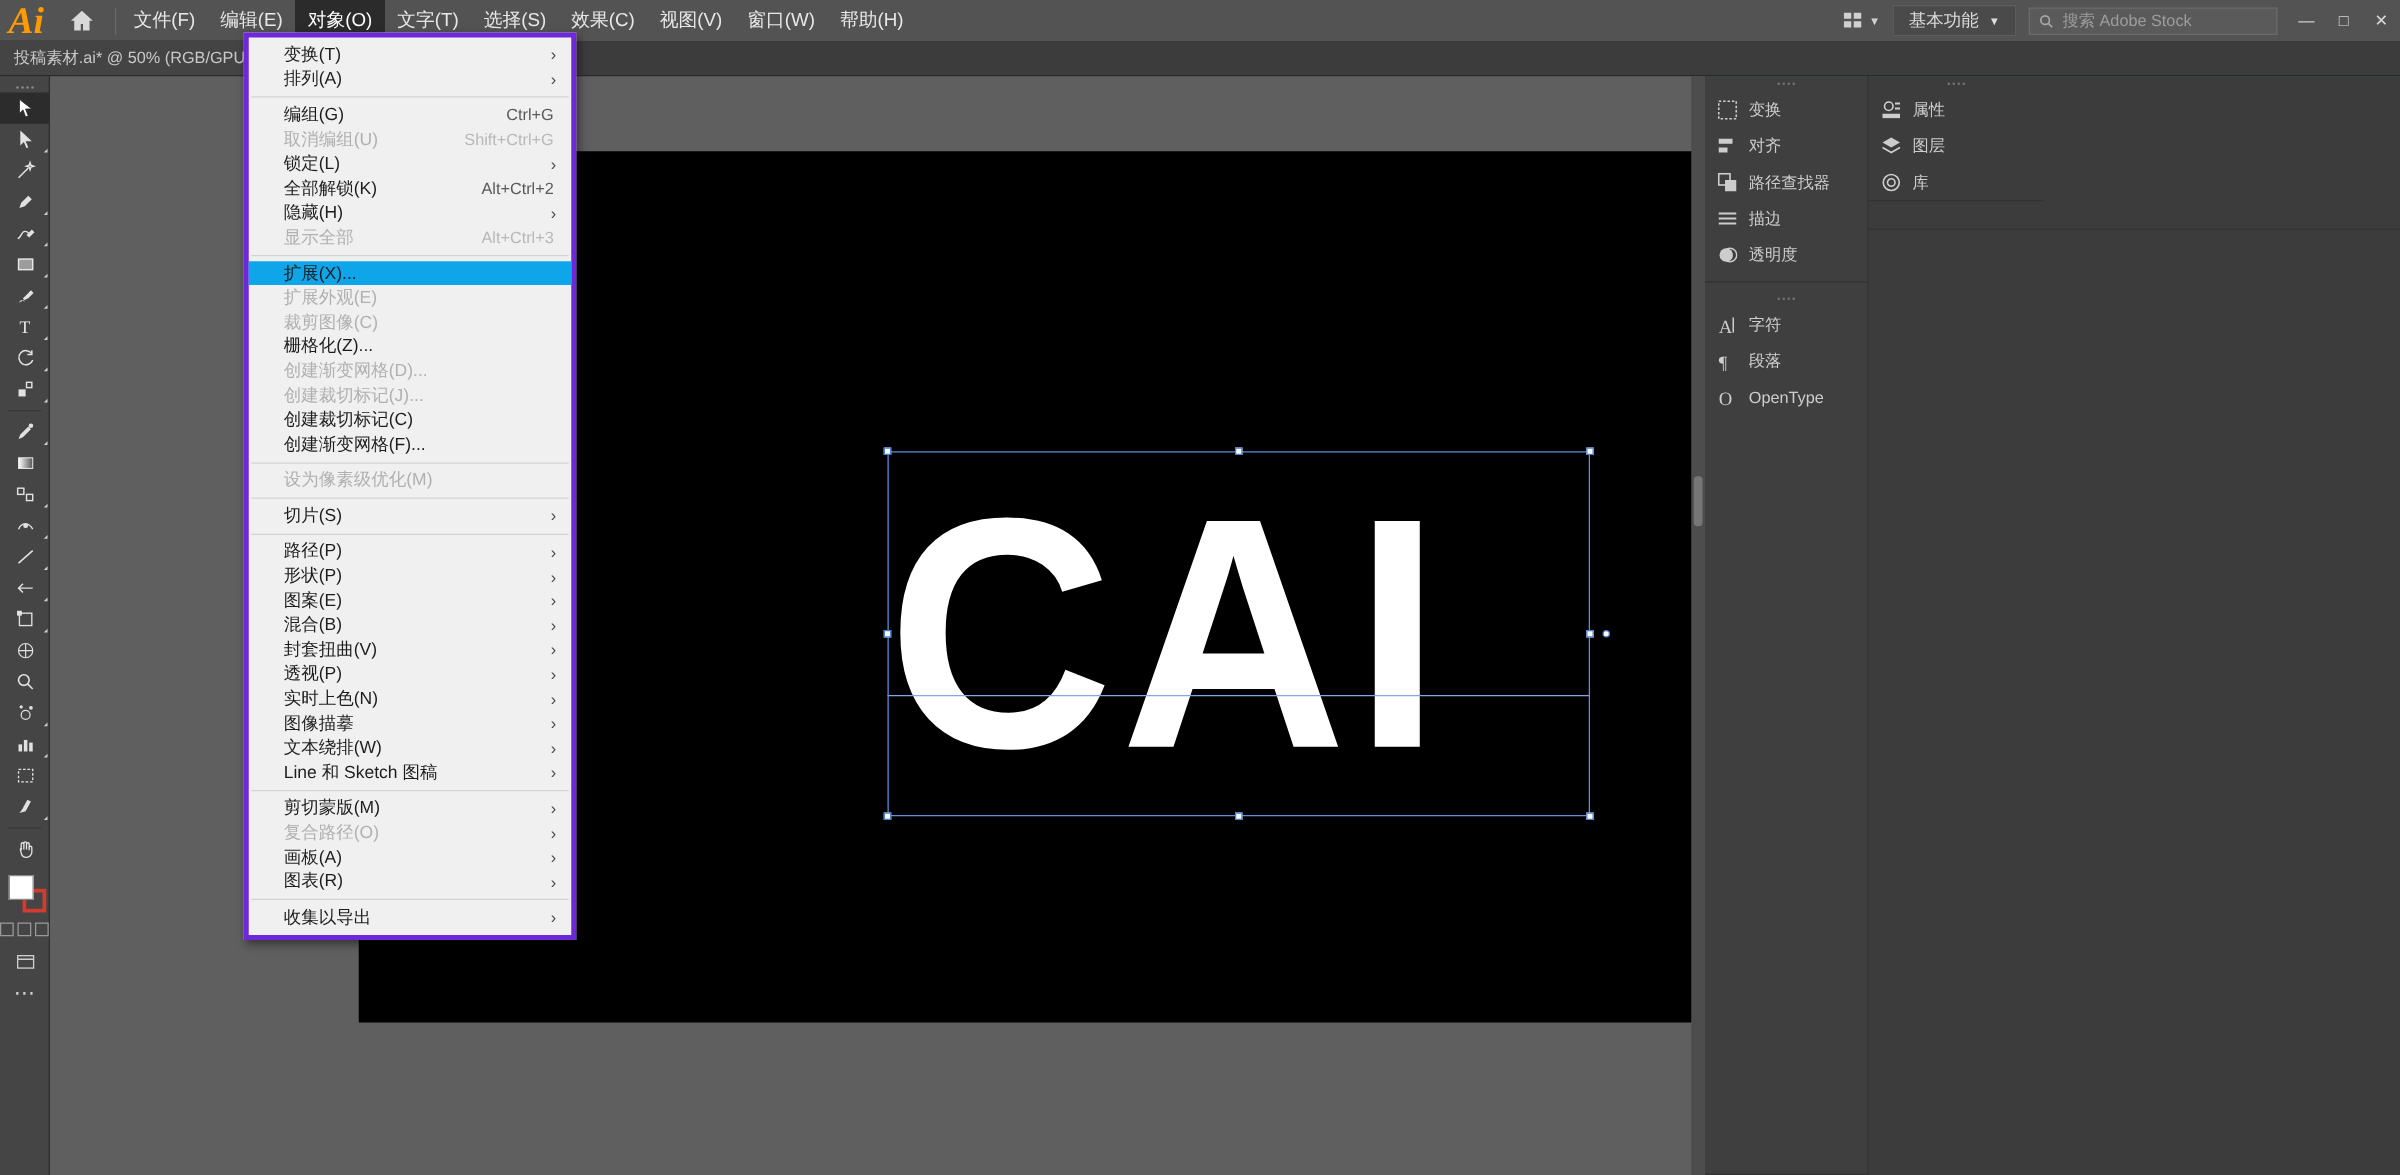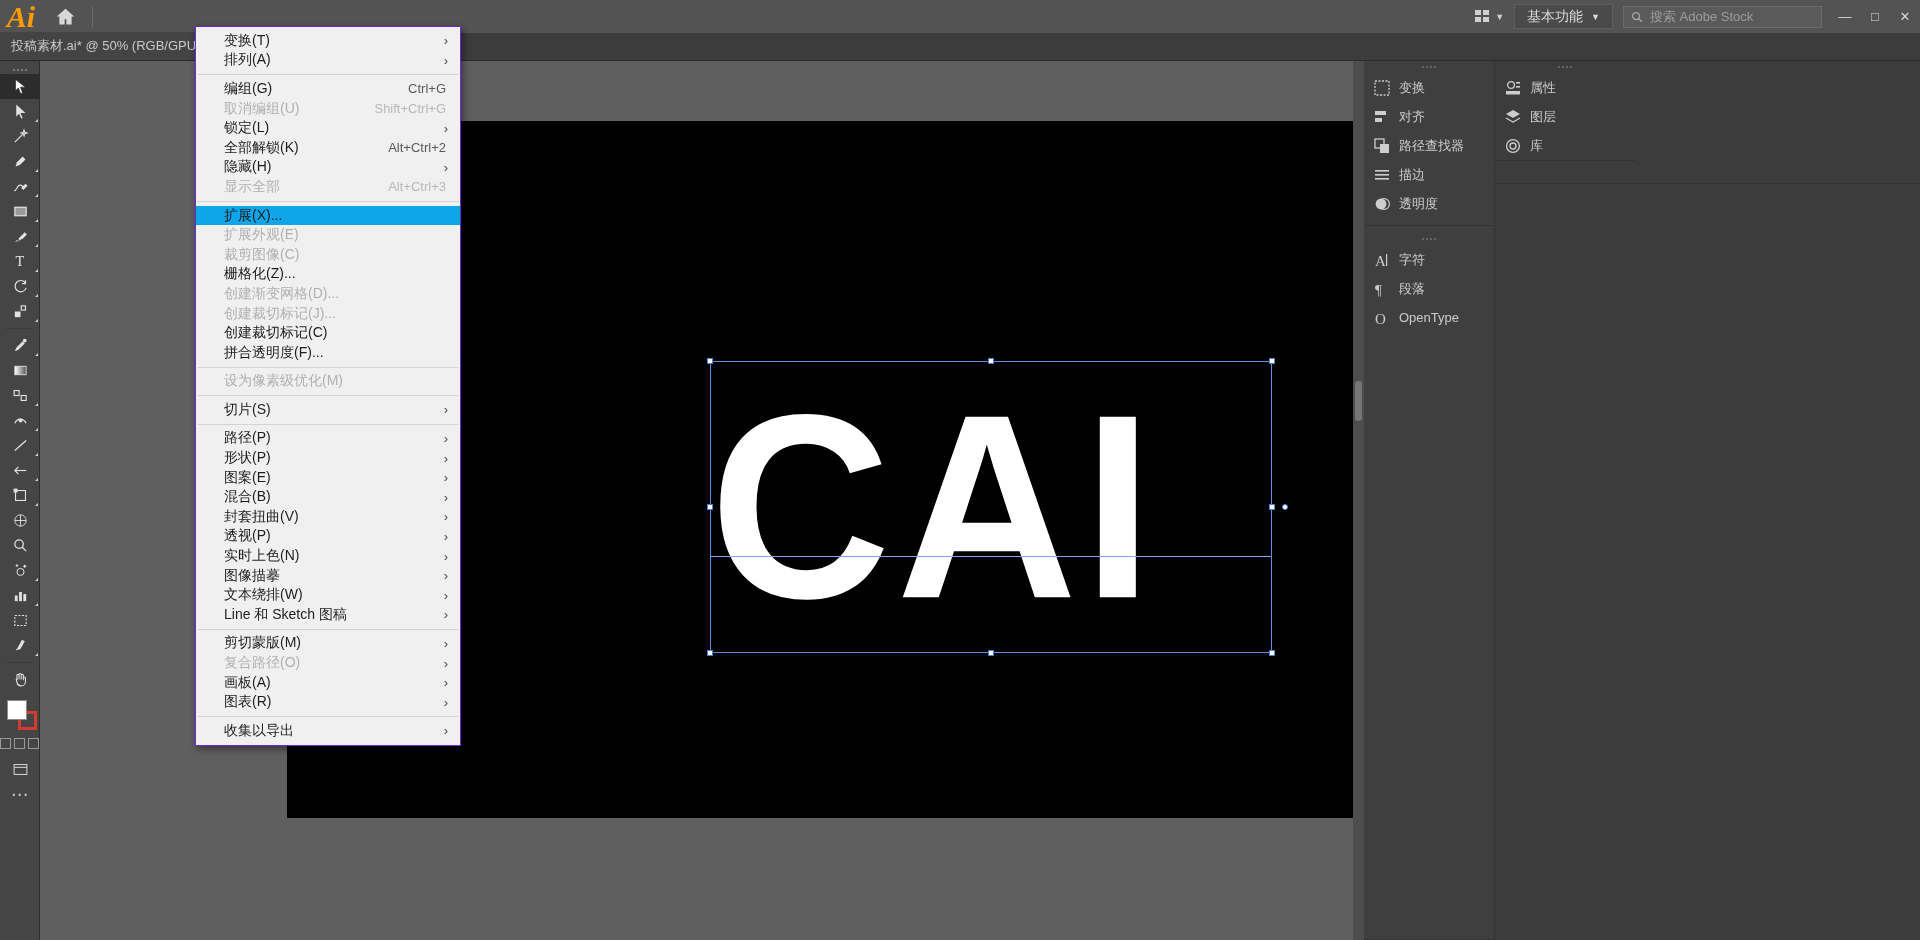--- a/index.html
+++ b/index.html
@@ -79,21 +79,21 @@
   .pgrip i{width:2px;height:2px;background:#757575;display:block;border-radius:50%;}
   .prow{height:29px;display:flex;align-items:center;gap:9px;padding-left:10px;color:#cdcdcd;font-size:13px;}
   .prow svg{width:16px;height:16px;flex:none;}
   .pdiv{height:1px;background:#333;margin:7px 0;}
   .pbox{border-right:1px solid #333;border-bottom:1px solid #333;}
   .pcol-r{position:absolute;left:0;top:0;width:140px;}
   .empty-pane{border-top:1px solid #333;height:560px;}
 
   
   #dropdown{position:absolute;left:195px;top:26px;width:266px;background:#f0f0f0;
-    border:1px solid #6d28d9;box-shadow:2px 3px 7px rgba(0,0,0,.45);padding:4px 0;z-index:50;}
+    border:4px solid #6d28d9;box-shadow:2px 3px 7px rgba(0,0,0,.45);padding:4px 0;z-index:50;}
   .mi{height:19.6px;display:flex;align-items:center;padding:0 12px 0 28px;position:relative;
     font-size:14px;color:#1d1d1d;white-space:nowrap;}
   .mi .lbl{flex:1;}
   .mi .sc{color:#5a5a5a;font-size:13px;padding-right:2px;}
   .mi .arw{position:absolute;right:12px;color:#4a4a4a;font-size:13px;line-height:1;}
   .mi.dis{color:#b0b0b0;}
   .mi.dis .sc{color:#b8b8b8;}
   .mi.hl{background:#0ea5e9;}
   .midiv{height:1px;background:#d3d3d3;margin:4px 2px;}
 </style>
@@ -101,20 +101,31 @@
 <body>
 
 <div id="menubar">
   <div class="ai-logo">Ai</div>
   <div class="home-btn">
     <svg viewBox="0 0 24 24" fill="#d8d8d8">
         <path d="M12 3L2 12h3v9h6v-6h2v6h6v-9h3z"></path>
       </svg>
   </div>
   <div class="sep-v"></div>
+  <div id="menu-items-host" style="display:flex;align-items:center;">
+      <div class="menu-item">文件(F)</div>
+      <div class="menu-item">编辑(E)</div>
+      <div class="menu-item active">对象(O)</div>
+      <div class="menu-item">文字(T)</div>
+      <div class="menu-item">选择(S)</div>
+      <div class="menu-item">效果(C)</div>
+      <div class="menu-item">视图(V)</div>
+      <div class="menu-item">窗口(W)</div>
+      <div class="menu-item">帮助(H)</div>
+    </div>
   <div class="mb-right">
     <div class="grid-dd">
       <svg width="15" height="13" viewBox="0 0 15 13" fill="#d0d0d0">
           <rect x="0" y="0" width="6" height="5"></rect>
           <rect x="8" y="0" width="6" height="5"></rect>
           <rect x="0" y="7" width="6" height="5"></rect>
           <rect x="8" y="7" width="6" height="5"></rect>
         </svg>
       <span style="font-size:9px;">▼</span>
     </div>
@@ -514,21 +525,21 @@
     <div class="mi dis">
       <span class="lbl">创建渐变网格(D)...</span>
     </div>
     <div class="mi dis">
       <span class="lbl">创建裁切标记(J)...</span>
     </div>
     <div class="mi">
       <span class="lbl">创建裁切标记(C)</span>
     </div>
     <div class="mi">
-      <span class="lbl">拼合透明度(F)...</span>
+      <span class="lbl">创建渐变网格(F)...</span>
     </div>
     <div class="midiv"></div>
     <div class="mi dis">
       <span class="lbl">设为像素级优化(M)</span>
     </div>
     <div class="midiv"></div>
     <div class="mi">
       <span class="lbl">切片(S)</span>
       <span class="arw">›</span>
     </div>

